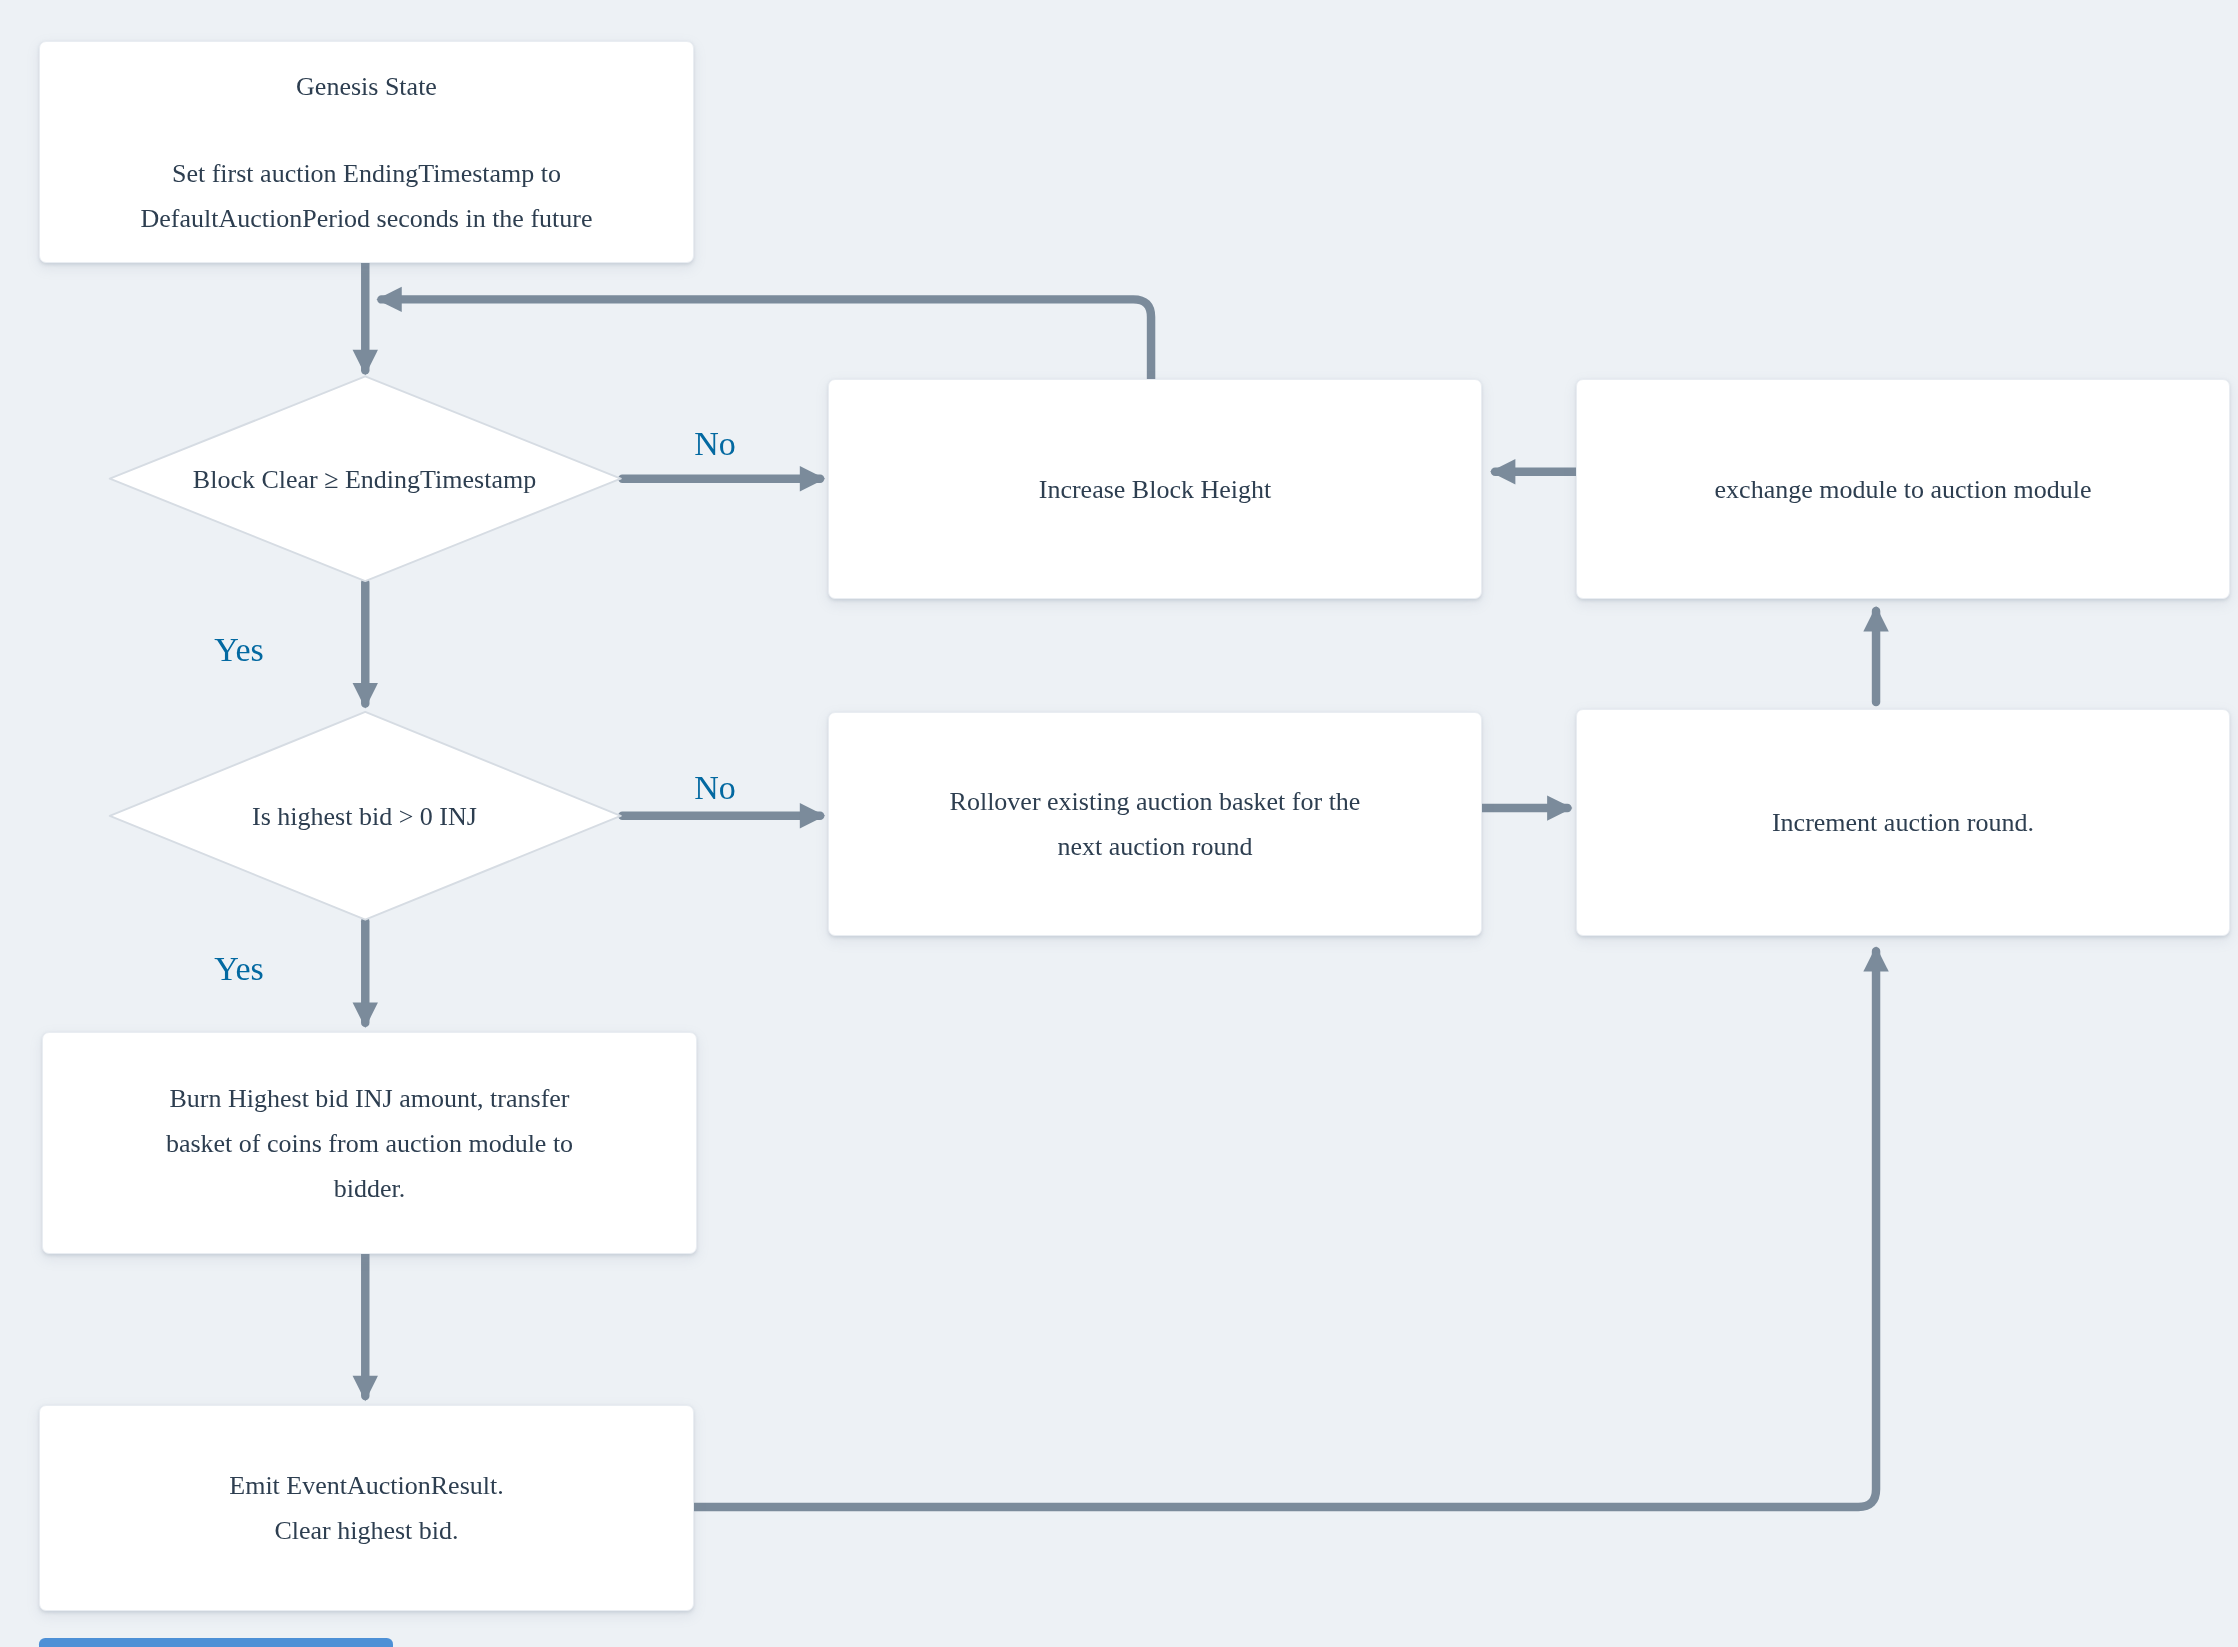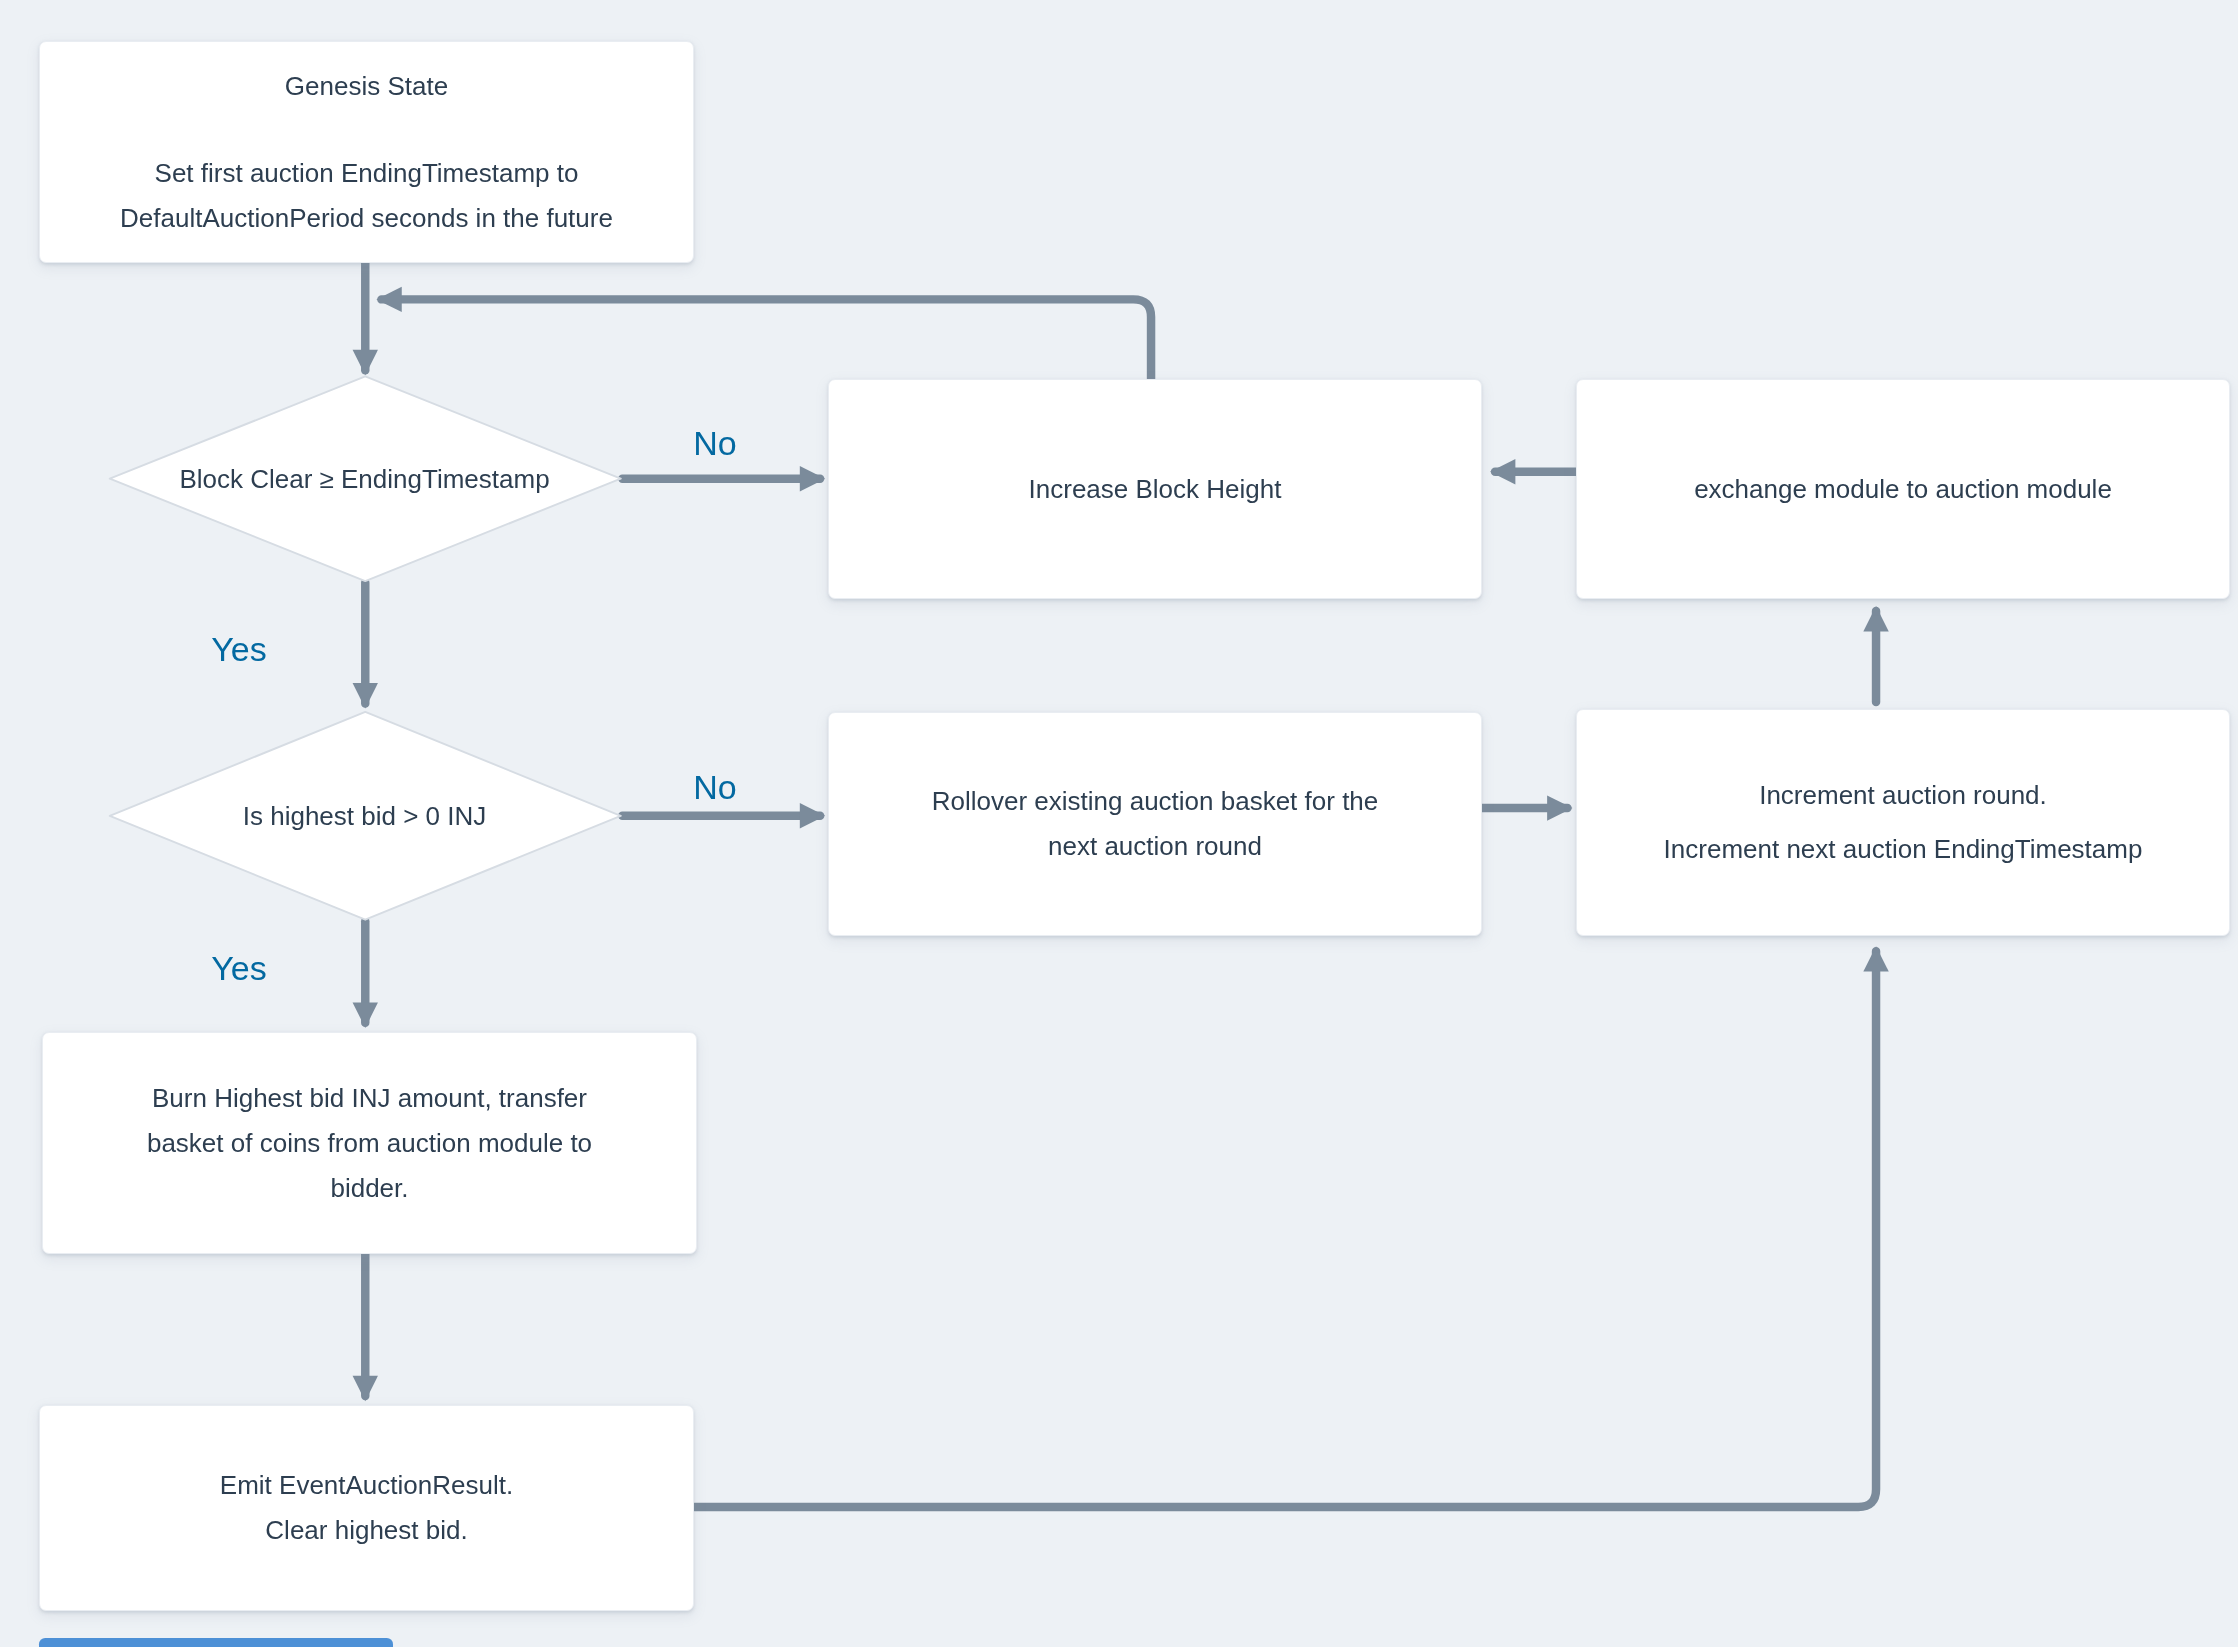--- a/index.html
+++ b/index.html
@@ -5,21 +5,21 @@
   html, body {
     margin: 0;
     padding: 0;
     background: #edf1f5;
   }
   .canvas {
     position: relative;
     width: 2239px;
     height: 1647px;
     background: #edf1f5;
-    font-family: Liberation Sans, sans-serif;
+    font-family: Liberation Serif, serif;
     color: #2d3e50;
     overflow: hidden;
   }
   .edges {
     position: absolute;
     left: 0; top: 0;
     width: 2239px;
     height: 1647px;
   }
   .edge {
@@ -132,21 +132,20 @@
     <div>exchange module to auction module</div>
   </div>
 
   <div class="node" style="left:828px; top:712px; width:654px; height:224px;">
     <div>Rollover existing auction basket for the</div>
     <div>next auction round</div>
   </div>
 
   <div class="node" style="left:1576px; top:709px; width:654px; height:227px;gap:9px;">
     <div>Increment auction round.</div>
-    <div>Increment next auction EndingTimestamp</div>
   </div>
 
   <div class="node" style="left:42px; top:1032px; width:655px; height:222px;">
     <div>Burn Highest bid INJ amount, transfer</div>
     <div>basket of coins from auction module to</div>
     <div>bidder.</div>
   </div>
 
   <div class="node" style="left:39px; top:1405px; width:655px; height:206px;">
     <div>Emit EventAuctionResult.</div>

